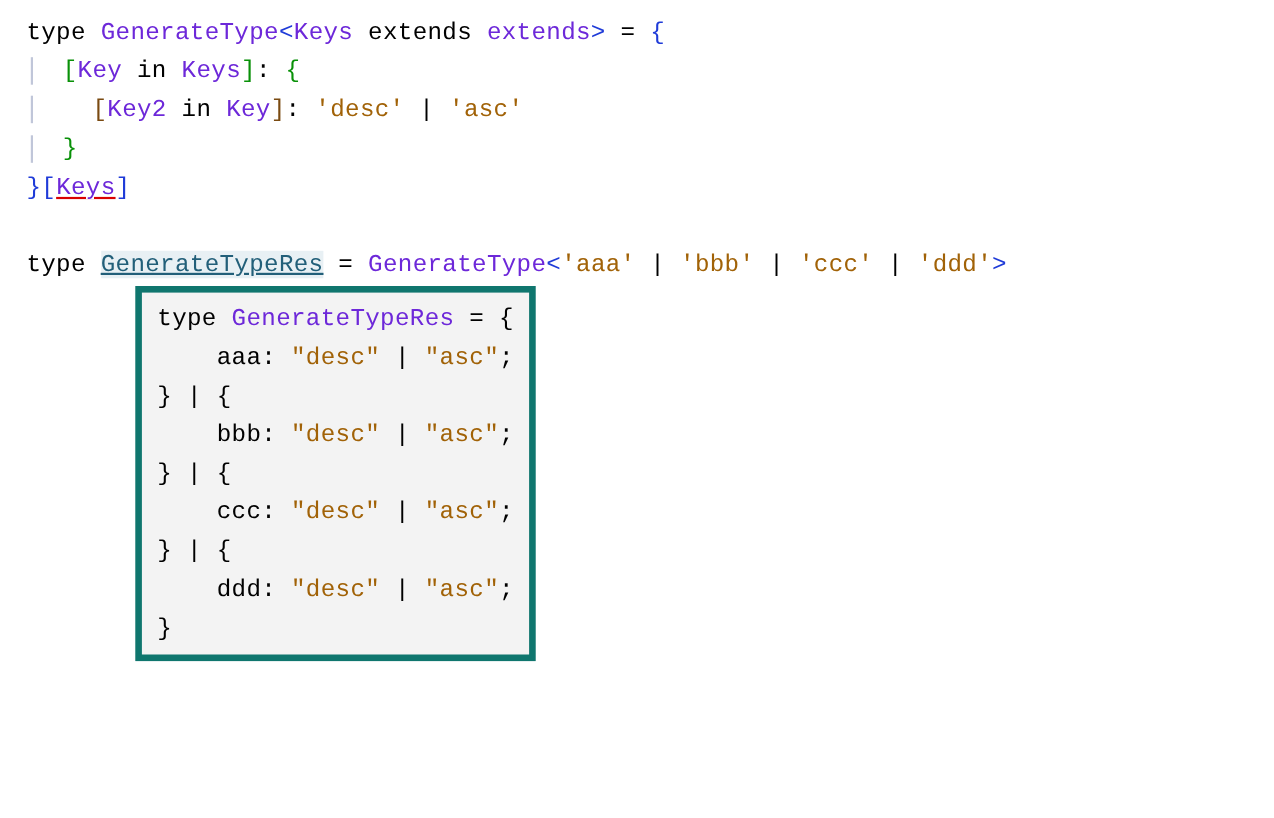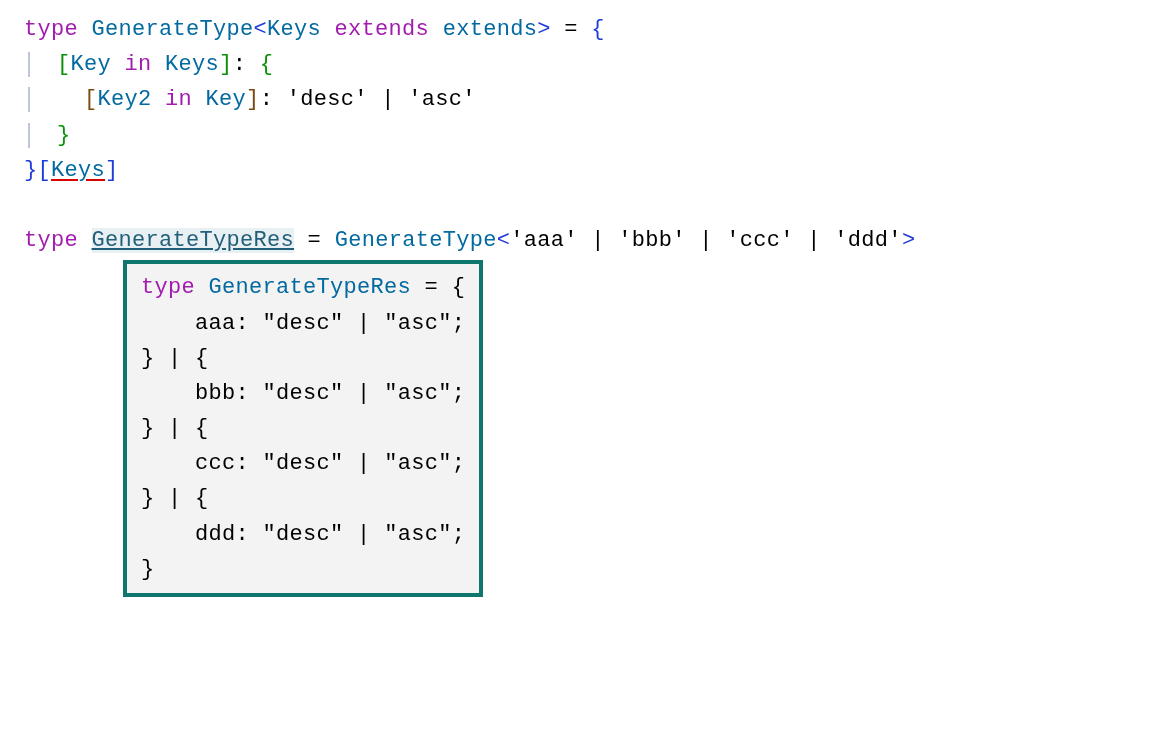--- a/index.html
+++ b/index.html
@@ -10,24 +10,24 @@
       line-height: 1.6;
       background: #ffffff;
       color: #000000;
       letter-spacing: 0.3px;
     }
     pre {
       margin: 0;
       white-space: pre;
       font-family: inherit;
     }
-    .kw   { color: #a21caf; } 
+    .kw   { color: #000000; } 
     .id   { color: #000000; } 
-    .type { color: #0369a1; } 
-    .str  { color: #000000; } 
+    .type { color: #6d28d9; } 
+    .str  { color: #a16207; } 
     .brk  { color: #000000; } 
     .brk-blue  { color: #1f3bd8; }
     .brk-green { color: #099108; }
     .brk-brown { color: #7a4a11; }
     .op   { color: #000000; } 
 
     .guide {
       border-left: 2px solid #c0c6d9;
       padding-left: 0;
       margin-left: 4px;
@@ -48,21 +48,21 @@
     }
 
     .tooltip-container {
       position: relative;
       margin-left: 99px;
       margin-top: 2px;
     }
     .tooltip {
       display: inline-block;
       background: #f3f3f3;
-      border: 4px solid #0f766e;
+      border: 6px solid #0f766e;
       padding: 6px 14px 6px 14px;
       font-family: inherit;
       white-space: pre;
       box-sizing: border-box;
     }
   </style>
 </head>
 <body>
 
 <pre><span class="kw">type</span> <span class="type">GenerateType</span><span class="brk-blue">&lt;</span><span class="type">Keys</span> <span class="kw">extends</span> <span class="type">extends</span><span class="brk-blue">&gt;</span> <span class="op">=</span> <span class="brk-blue">{</span>

